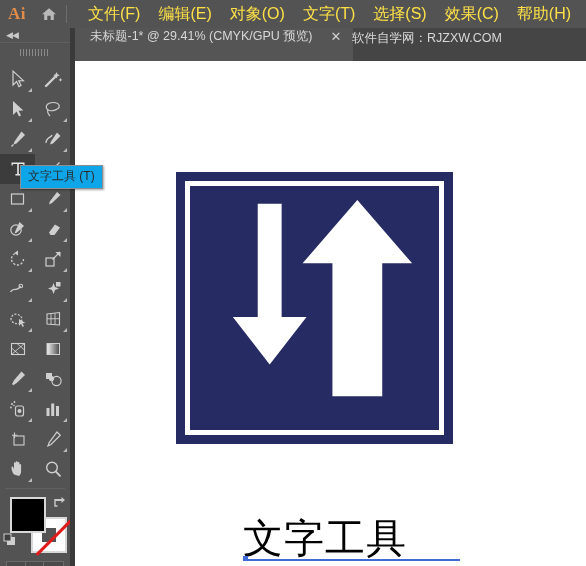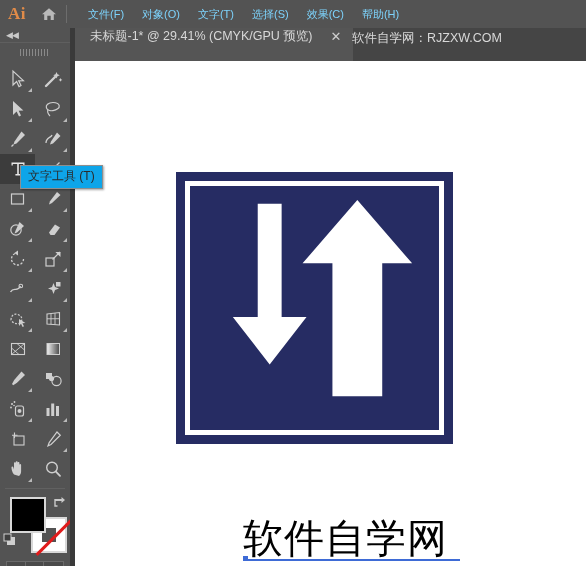--- a/index.html
+++ b/index.html
@@ -22,21 +22,21 @@
     font-family: "Liberation Serif", serif;
   }
   .home-icon {
     width: 30px; height: 28px; display: flex; align-items: center; justify-content: center;
   }
   .menu-sep {
     width: 1px; height: 18px; background: #6d6d6d; margin: 0 4px 0 2px;
   }
   .menu-items { display: flex; align-items: center; height: 28px; margin-left: 8px; }
   .menu-item {
-    color: #7dd3fc; font-size: 11px; padding: 4px 9px; white-space: nowrap; cursor: default;
+    color: #fde047; font-size: 16px; padding: 4px 9px; white-space: nowrap; cursor: default;
   }
 
   
   .tabbar {
     position: absolute; left: 0; top: 28px; width: 586px; height: 33px;
     background: #454545;
   }
   .tab-active {
     position: absolute; left: 75px; top: 0; height: 33px;
     background: #555555; display: flex; align-items: flex-start;
@@ -167,20 +167,21 @@
   <div class="menubar">
     <div class="ai-logo">Ai</div>
     <div class="home-icon">
       <svg width="18" height="18" viewBox="0 0 18 18">
         <path d="M9 3.2 L16 9.2 L13.8 9.2 L13.8 15 L10.7 15 L10.7 10.8 L7.3 10.8 L7.3 15 L4.2 15 L4.2 9.2 L2 9.2 Z" fill="#b9b9b9"></path>
       </svg>
     </div>
     <div class="menu-sep"></div>
     <div class="menu-items">
       <div class="menu-item">文件(F)</div>
+      <div class="menu-item">编辑(E)</div>
       <div class="menu-item">对象(O)</div>
       <div class="menu-item">文字(T)</div>
       <div class="menu-item">选择(S)</div>
       <div class="menu-item">效果(C)</div>
       <div class="menu-item">帮助(H)</div>
     </div>
   </div>
 
   <div class="tabbar">
     <div class="tab-active">
@@ -460,20 +461,20 @@
           </g>
 
           <g>
             <path d="M143 212 L143 78 L113 78 L168 14 L223 78 L193 78 L193 212 Z" fill="#ffffff"></path>
           </g>
         </svg>
       </div>
     </div>
 
     <div class="caption">
-      <div class="caption-text">软件自学网</div>
+      <div class="caption-text">文字工具</div>
       <div class="caption-baseline"></div>
       <div class="caption-anchor"></div>
     </div>
 
   </div>
 
 </div>
 
 </body></html>

